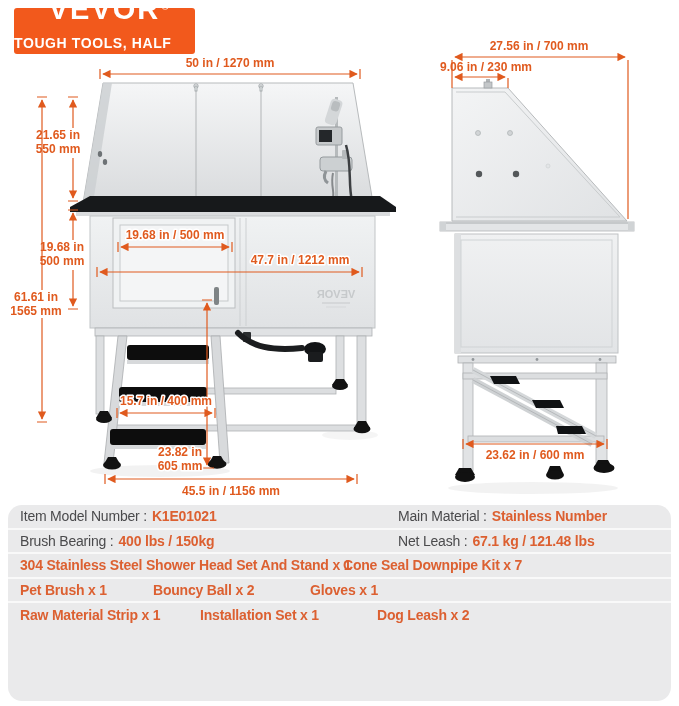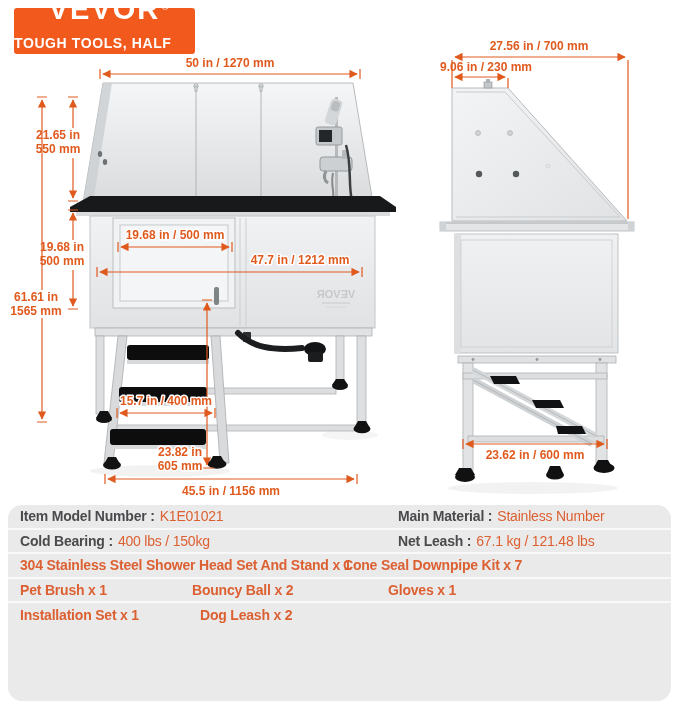--- a/index.html
+++ b/index.html
@@ -37,26 +37,26 @@
     background:var(--panel-bg);border-radius:14px;box-sizing:border-box;
     display:grid;grid-auto-rows:24.5px;overflow:hidden;
     font-size:14px;letter-spacing:-0.2px;white-space:nowrap;
   }
   .spec-row{
     box-sizing:border-box;padding:0 12px;display:grid;align-items:center;
     border-bottom:2px solid #f9f9f9;
   }
   .spec-row:last-child{border-bottom:none;}
   .pair{grid-template-columns:378px 1fr;}
-  .lbl{color:var(--label-gray);font-weight:700;}
-  .val{color:var(--value-orange);font-weight:400;margin-left:5px;}
+  .lbl{color:var(--label-gray);font-weight:400;}
+  .val{color:var(--value-orange);font-weight:700;margin-left:5px;}
   .acc-item{color:var(--value-orange);font-weight:700;}
   .acc1{grid-template-columns:167px auto;}
   .acc2{grid-template-columns:323px auto;}
-  .acc3{grid-template-columns:133px 157px auto;gap:39px;}
+  .acc3{grid-template-columns:133px 157px auto;}
   .acc4{grid-template-columns:180px 177px auto;}
 </style>
 </head>
 <body>
 
 <div class="logo">
   <div class="word"><span>VEVOR</span><span class="reg">®</span></div>
   <div class="tag">TOUGH TOOLS, HALF PRICE</div>
 </div>
 
@@ -324,32 +324,33 @@
   <div class="spec-row pair">
     <div>
       <span class="lbl">Item Model Number :</span><span class="val">K1E01021</span>
     </div>
     <div>
       <span class="lbl">Main Material :</span><span class="val">Stainless Number</span>
     </div>
   </div>
   <div class="spec-row pair">
     <div>
-      <span class="lbl">Cold Bearing :</span><span class="val">400 lbs / 150kg</span>
+      <span class="lbl">Brush Bearing :</span><span class="val">400 lbs / 150kg</span>
     </div>
     <div>
       <span class="lbl">Net Leash :</span><span class="val">67.1 kg / 121.48 lbs</span>
     </div>
   </div>
   <div class="spec-row acc2">
     <span class="acc-item">304 Stainless Steel Shower Head Set And Stand  x 1</span>
     <span class="acc-item">Cone Seal Downpipe Kit x 7</span>
   </div>
   <div class="spec-row acc3">
     <span class="acc-item">Pet Brush x 1</span>
     <span class="acc-item">Bouncy Ball x 2</span>
     <span class="acc-item">Gloves x 1</span>
   </div>
   <div class="spec-row acc4">
+    <span class="acc-item">Raw Material Strip x 1</span>
     <span class="acc-item">Installation Set x 1</span>
     <span class="acc-item">Dog Leash x 2</span>
   </div>
 </div>
 
 </body></html>

